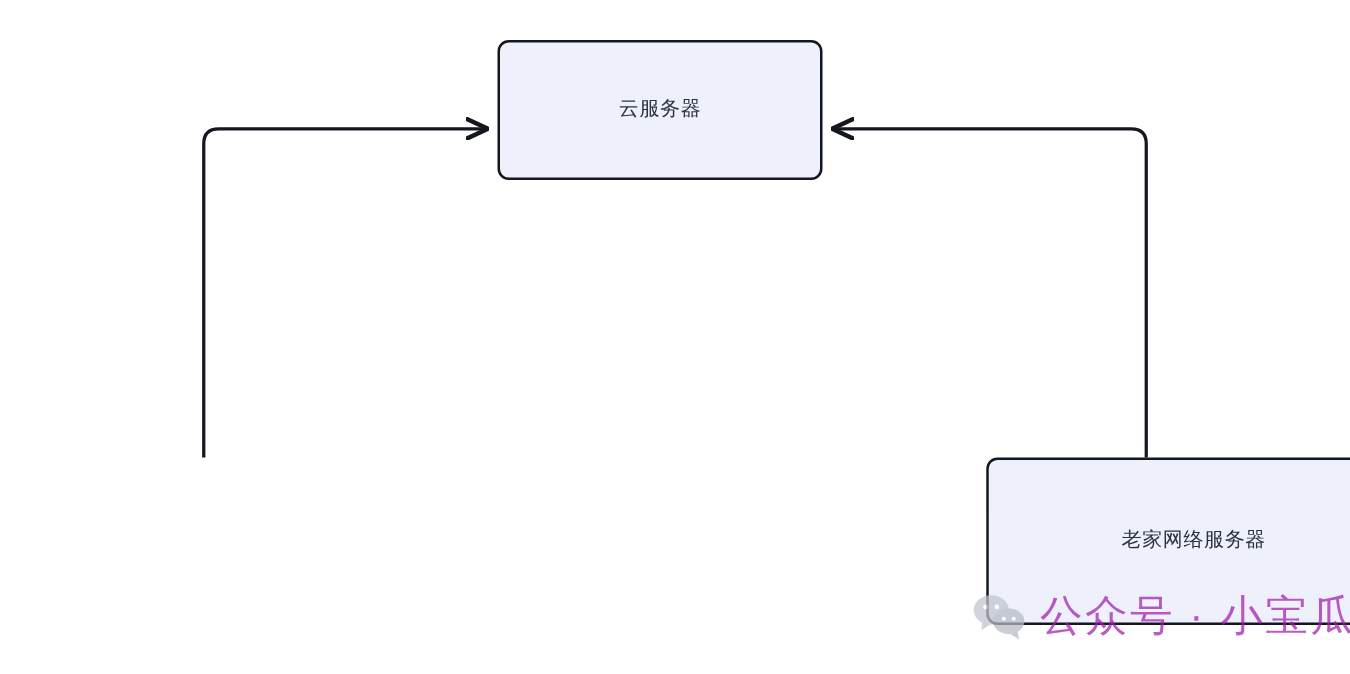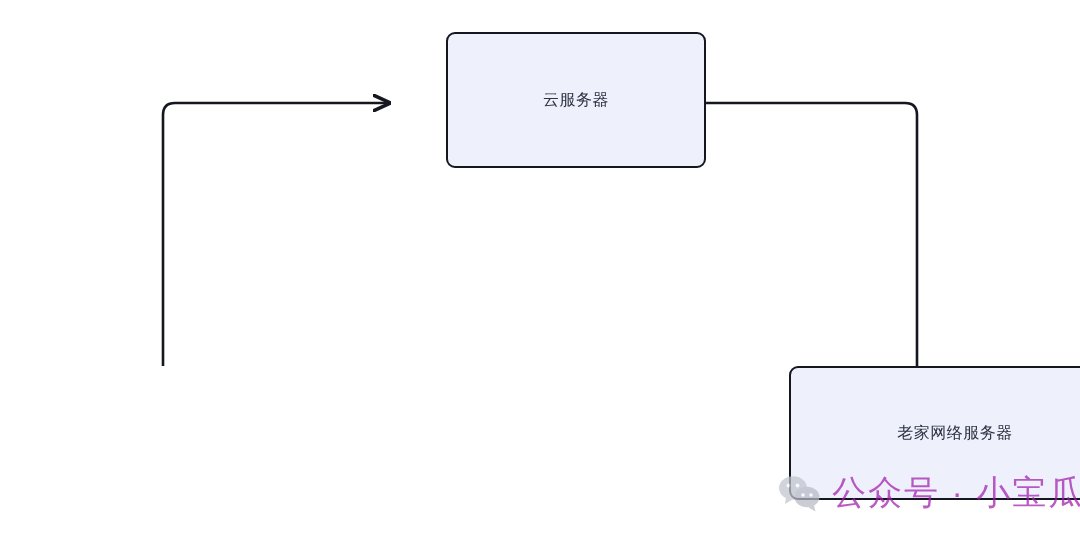--- a/index.html
+++ b/index.html
@@ -42,22 +42,21 @@
     line-height: 1.4;
     color: #2c3142;
     letter-spacing: 0.5px;
     white-space: nowrap;
     user-select: none;
   }
   #node-cloud {
     left: 398px;
     top: 32px;
     width: 260px;
-    height: 136px;
-    margin-left: 48px;
+    height: 112px;
   }
   #node-local {
     left: 34px;
     top: 366px;
     width: 256px;
     height: 134px;
   }
   #node-home {
     left: 789px;
     top: 366px;

